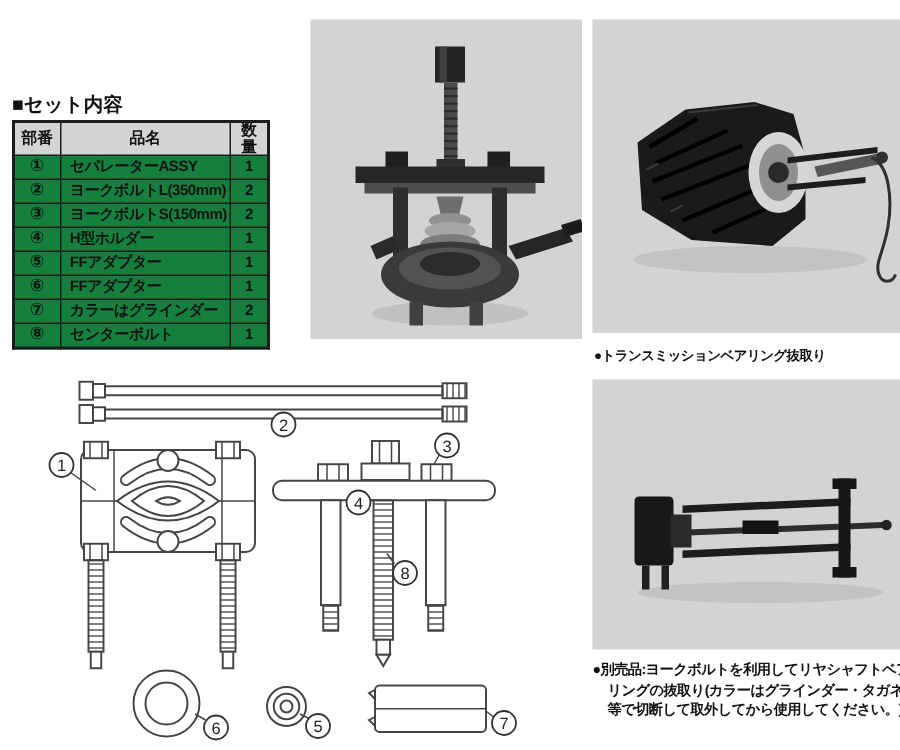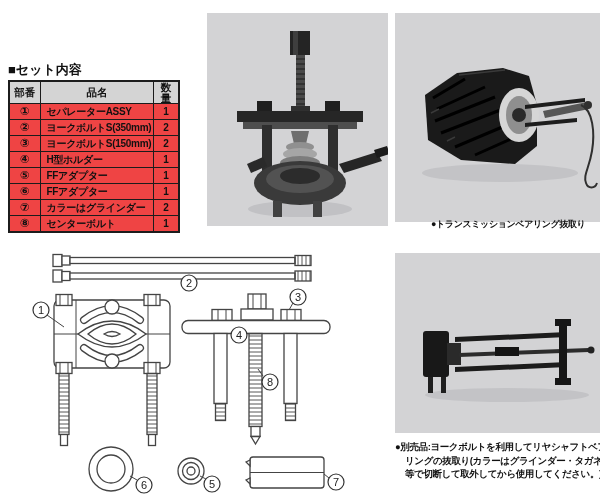--- a/index.html
+++ b/index.html
@@ -2,38 +2,38 @@
 <html><head>
 <meta charset="utf-8">
 <style>
   html,body{margin:0;padding:0;background:#fff;}
   .page{position:relative;width:600px;height:500px;background:#ffffff;overflow:hidden;
         font-family:"Liberation Sans","DejaVu Sans",sans-serif;color:#111;}
 
   
   .section-title{position:absolute;left:8px;top:61px;font-size:13px;font-weight:bold;white-space:nowrap;}
   table.parts{position:absolute;left:8px;top:80px;border-collapse:collapse;table-layout:fixed;
-              border:2px solid #1c1c1c;background:#ef4444;}
+              border:2px solid #1c1c1c;background:#15803d;}
   table.parts th,table.parts td{border:1px solid #1c1c1c;height:15px;padding:0 2px;
               font-size:10px;font-weight:bold;text-align:center;line-height:1;color:#111;}
   table.parts th{background:#d4d4d4;font-size:10.5px;}
   table.parts td.name{text-align:left;padding-left:6px;font-size:10px;letter-spacing:-0.3px;white-space:nowrap;margin-left:17px;}
   table.parts td.no{font-size:11.5px;}
   col.c-no{width:31px;} col.c-name{width:110px;} col.c-qty{width:25px;}
 
   
   .photo{position:absolute;background:#d3d3d5;}
   #photo-front-hub{left:207px;top:13px;width:181px;height:213px;}
   #photo-transmission{left:395px;top:13px;width:205px;height:209px;}
   #photo-rear-shaft{left:395px;top:253px;width:205px;height:180px;}
 
   
   .caption{position:absolute;font-size:9px;font-weight:bold;color:#111;letter-spacing:-0.4px;white-space:nowrap;}
   #cap-front-hub{left:207px;top:231px;}
-  #cap-transmission{left:396px;top:218px;margin-left:35px;}
+  #cap-transmission{left:396px;top:231px;}
   #cap-optional{left:395px;top:440px;width:204px;white-space:normal;font-size:9.5px;
                 line-height:13.5px;padding-left:10px;text-indent:-10px;letter-spacing:-0.4px;}
 
   
   #diagram{position:absolute;left:8px;top:250px;}
   #diagram .ln{stroke:#444;stroke-width:1.3;fill:#fff;}
   #diagram .callout circle{fill:#fff;stroke:#333;stroke-width:1.2;}
   #diagram .callout text{font-family:"Liberation Sans","DejaVu Sans",sans-serif;
                  font-size:11px;fill:#222;text-anchor:middle;}
   #diagram .leader{stroke:#444;stroke-width:1;fill:none;}
@@ -59,21 +59,21 @@
       </tr>
     </thead>
     <tbody>
       <tr>
         <td class="no">①</td>
         <td class="name">セパレーターASSY</td>
         <td class="qty">1</td>
       </tr>
       <tr>
         <td class="no">②</td>
-        <td class="name">ヨークボルトS(350mm)</td>
+        <td class="name">ヨークボルトL(350mm)</td>
         <td class="qty">2</td>
       </tr>
       <tr>
         <td class="no">③</td>
         <td class="name">ヨークボルトS(150mm)</td>
         <td class="qty">2</td>
       </tr>
       <tr>
         <td class="no">④</td>
         <td class="name">H型ホルダー</td>

